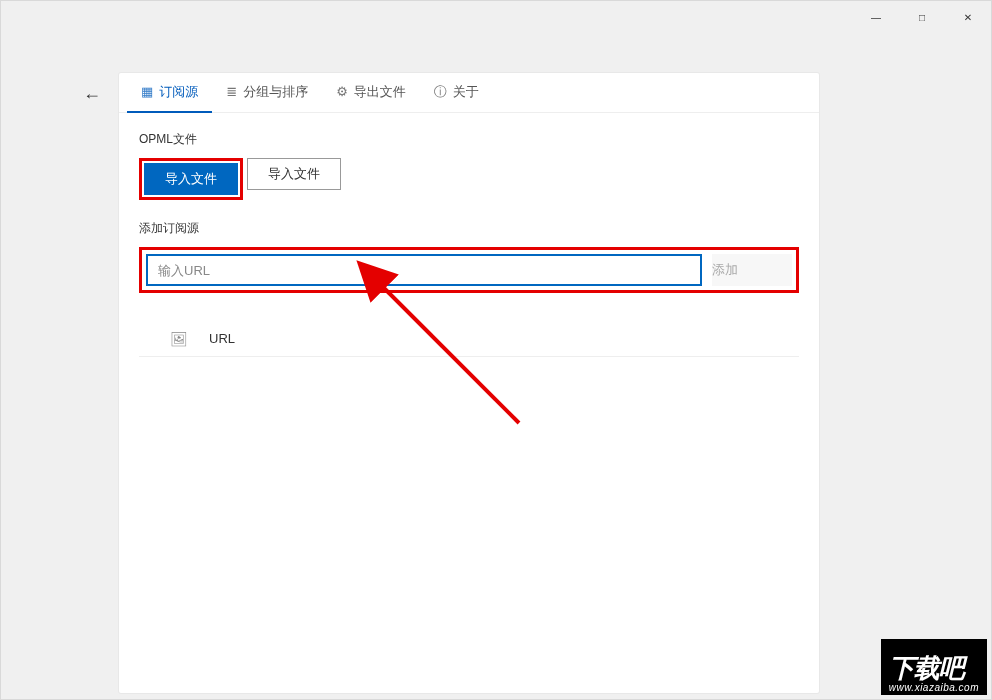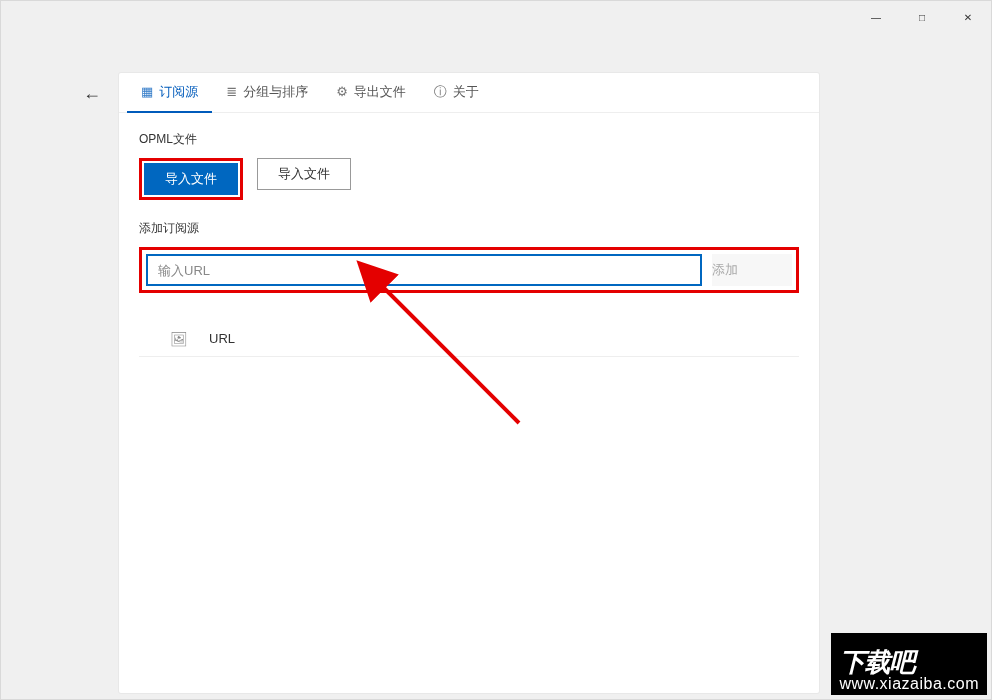--- a/index.html
+++ b/index.html
@@ -79,21 +79,21 @@
     color: #005bbb;
     border-bottom: 2px solid #005bbb;
   }
   .tab .ticon { font-size: 13px; opacity:0.8; }
   .panel-body { padding: 18px 20px; position: relative; }
   .section-label {
     font-size: 12px;
     color: #333;
     margin-bottom: 10px;
   }
-  .btn-row { display:flex; gap:14px; margin-bottom: 20px; }
+  .btn-row { display:flex; gap:4px; margin-bottom: 20px; }
   .hl-red { border: 3px solid #e40000; padding: 2px; display:inline-block; }
   .btn {
     height: 32px;
     padding: 0 20px;
     font-size: 13px;
     cursor: pointer;
     border: 1px solid #999;
     background: #fff;
     color: #333;
   }
@@ -152,21 +152,21 @@
     position:absolute;
     right: 4px;
     bottom: 4px;
     background: #000;
     color: #fff;
     padding: 16px 8px 2px;
     font-family: Arial, sans-serif;
     line-height: 1.05;
   }
   .watermark .big { font-size: 26px; font-weight: 900; letter-spacing: -1px; font-style: italic;}
-  .watermark .small { font-size: 16px; letter-spacing: 0.5px; }
+  .watermark .small { font-size: 10px; letter-spacing: 0.5px; font-style: italic; }
 </style>
 </head>
 <body>
 
 <div class="window">
   <div class="titlebar">
     <div class="titlebar-btn">
       <span>—</span>
     </div>
     <div class="titlebar-btn">

